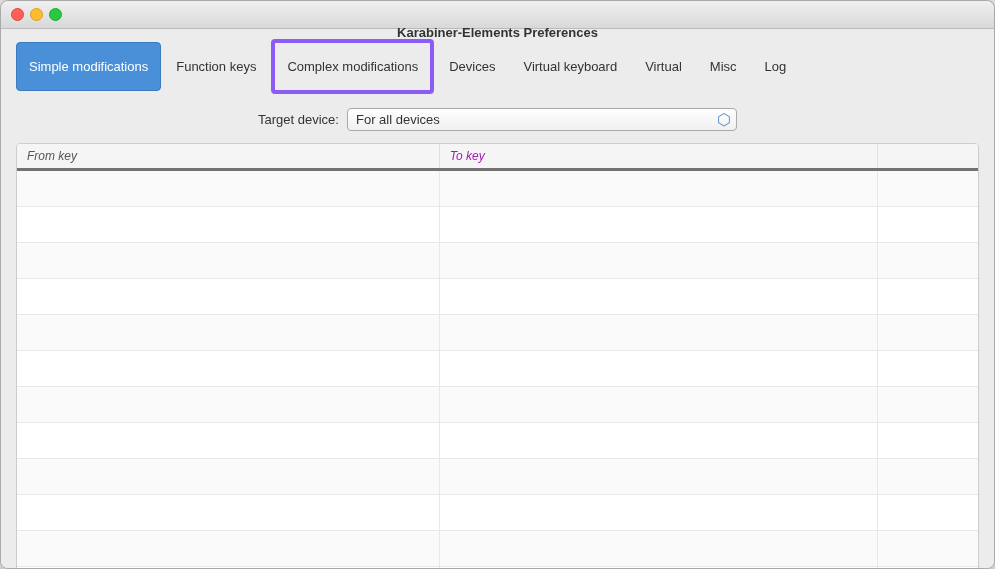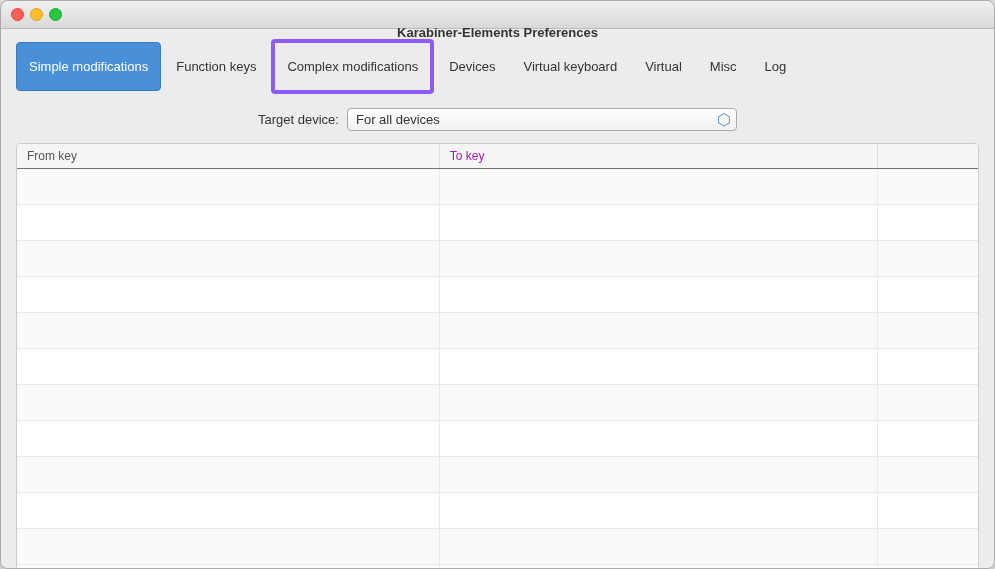--- a/index.html
+++ b/index.html
@@ -151,21 +151,22 @@
       border-radius: 4px;
       background: white;
       overflow: hidden;
       display: flex;
       flex-direction: column;
     }
 
     .table-header {
       display: flex;
       background: #f5f5f5;
-      border-bottom: 1px solid #737373;
+      border-bottom: 3px solid #737373;
+      font-style: italic;
     }
 
     .col-from {
       width: 44%;
       padding: 5px 10px;
       font-size: 12px;
       color: #555;
       border-right: 1px solid #e0e0e0;
     }
 

